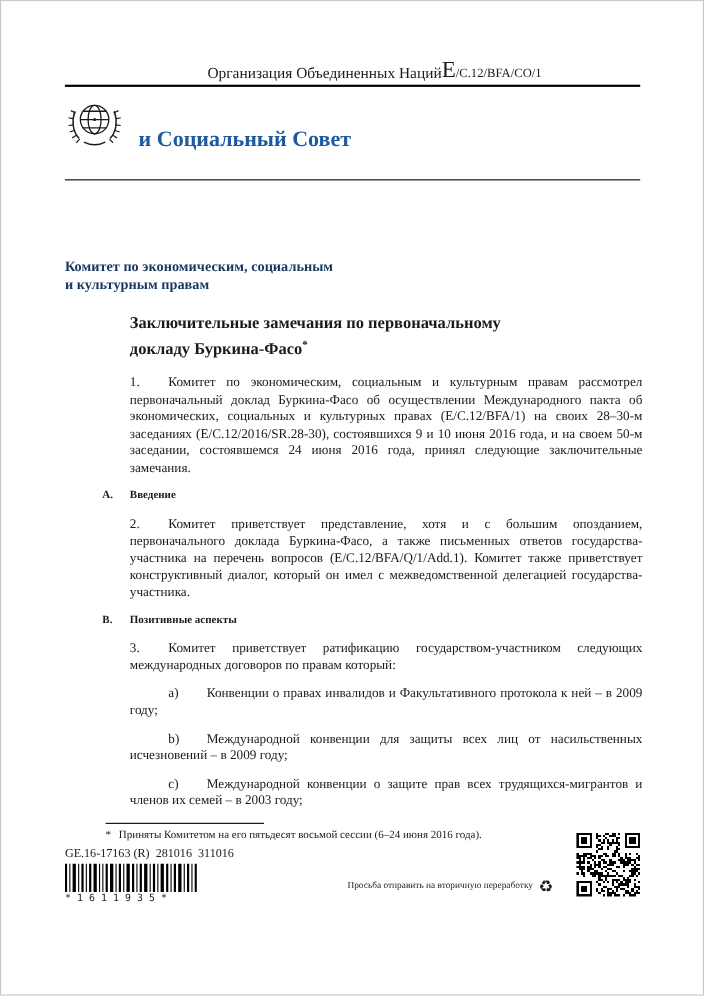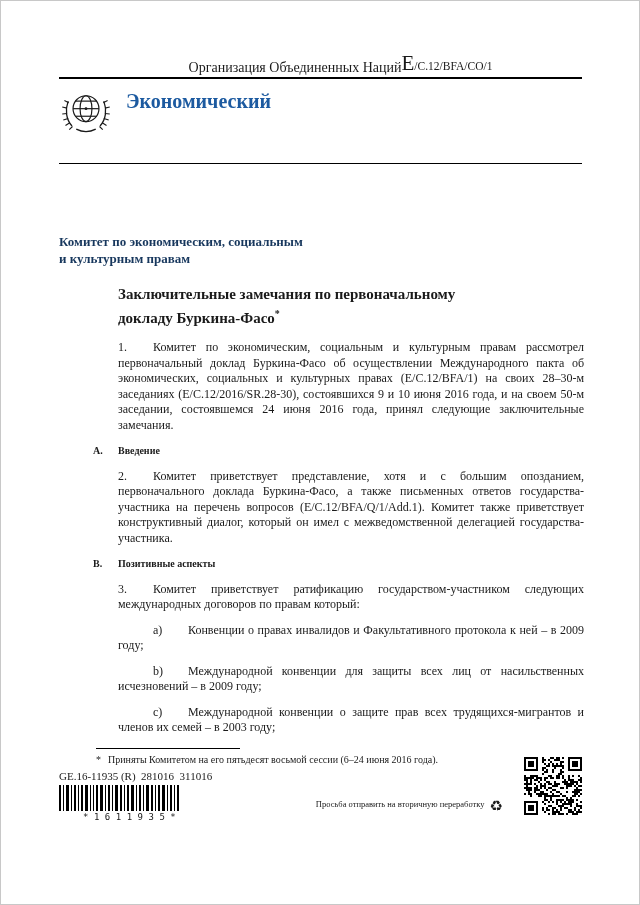--- a/index.html
+++ b/index.html
@@ -53,21 +53,21 @@
   .sec { margin: 2px 0 10px -25px; font-size: 10px; font-weight: bold; }
   .sec .letter { display: inline-block; width: 25px; }
 
   
   .footnote-rule { position: absolute; top: 747px; left: 95px; width: 144px; height: 1px; background: #000; }
   .footnote { position: absolute; top: 753px; left: 95px; width: 445px; font-size: 10px; }
   .footnote .mark { display: inline-block; width: 12px; }
   .ge { position: absolute; top: 769px; left: 58px; font-size: 11px; white-space: pre; }
   .barcode-wrap { position: absolute; top: 784px; left: 58px; width: 122px; }
   .barcode-wrap svg { display: block; }
-  .barcode-text { font-family: "DejaVu Sans Mono", monospace; font-size: 9px; letter-spacing: 5.5px; margin-top: 1px; white-space: nowrap; margin-left: 24px; }
+  .barcode-text { font-family: "DejaVu Sans Mono", monospace; font-size: 9px; letter-spacing: 5.5px; margin-top: 1px; white-space: nowrap; }
   .recycle { position: absolute; top: 798px; right: 136px; display: flex; align-items: flex-start; gap: 5px; font-size: 8.5px; }
   .recycle-glyph { font-family: "DejaVu Sans", sans-serif; font-size: 15px; line-height: 1; }
   .qr { position: absolute; top: 756px; right: 57px; width: 58px; height: 58px; }
 </style>
 </head>
 <body>
 
 <div class="page">
 
   <div class="header-row1">
@@ -90,21 +90,22 @@
         <path d="M24,74 C13,62 11,44 17,28"></path>
         <path d="M76,74 C87,62 89,44 83,28"></path>
         <path d="M32,80 Q50,89 68,80"></path>
       </g>
       <g fill="none" stroke="#1a1a1a" stroke-width="2">
         <path d="M18,31 l-8,-4 M15,41 l-9,-2 M15,51 l-9,1 M17,60 l-9,3 M20,68 l-8,5 M25,75 l-6,6"></path>
         <path d="M82,31 l8,-4 M85,41 l9,-2 M85,51 l9,1 M83,60 l9,3 M80,68 l8,5 M75,75 l6,6"></path>
       </g>
     </svg>
     <div class="council-title">
-      <span>Экономический</span><br>
+      <br>
+      <span>и Социальный Совет</span>
     </div>
   </div>
 
   <div class="rule-thin"></div>
 
   <div class="committee">
     <span>Комитет по экономическим, социальным</span><br>
     <span>и культурным правам</span>
   </div>
 
@@ -127,21 +128,21 @@
     <p class="par item"><span class="num">a)</span><span>Конвенции о правах инвалидов и Факультативного протокола к ней – в 2009 году;</span></p>
     <p class="par item"><span class="num">b)</span><span>Международной конвенции для защиты всех лиц от насильственных исчезновений – в 2009 году;</span></p>
     <p class="par item"><span class="num">c)</span><span>Международной конвенции о защите прав всех трудящихся-мигрантов и членов их семей – в 2003 году;</span></p>
   </div>
 
   <div class="footnote-rule"></div>
   <div class="footnote">
     <span class="mark">*</span><span>Приняты Комитетом на его пятьдесят восьмой сессии (6–24 июня 2016 года).</span>
   </div>
 
-  <div class="ge">GE.16-11935 (R)  281016  311016</div>
+  <div class="ge">GE.16-17163 (R)  281016  311016</div>
 
   <div class="barcode-wrap">
     <svg width="120" height="26" viewBox="0 0 120 26">
       <g fill="#000">
         <rect x="0" y="0" width="2" height="26"></rect>
           <rect x="4" y="0" width="1" height="26"></rect>
           <rect x="7" y="0" width="3" height="26"></rect>
         <rect x="12" y="0" width="1" height="26"></rect>
           <rect x="15" y="0" width="2" height="26"></rect>
           <rect x="19" y="0" width="1" height="26"></rect>

